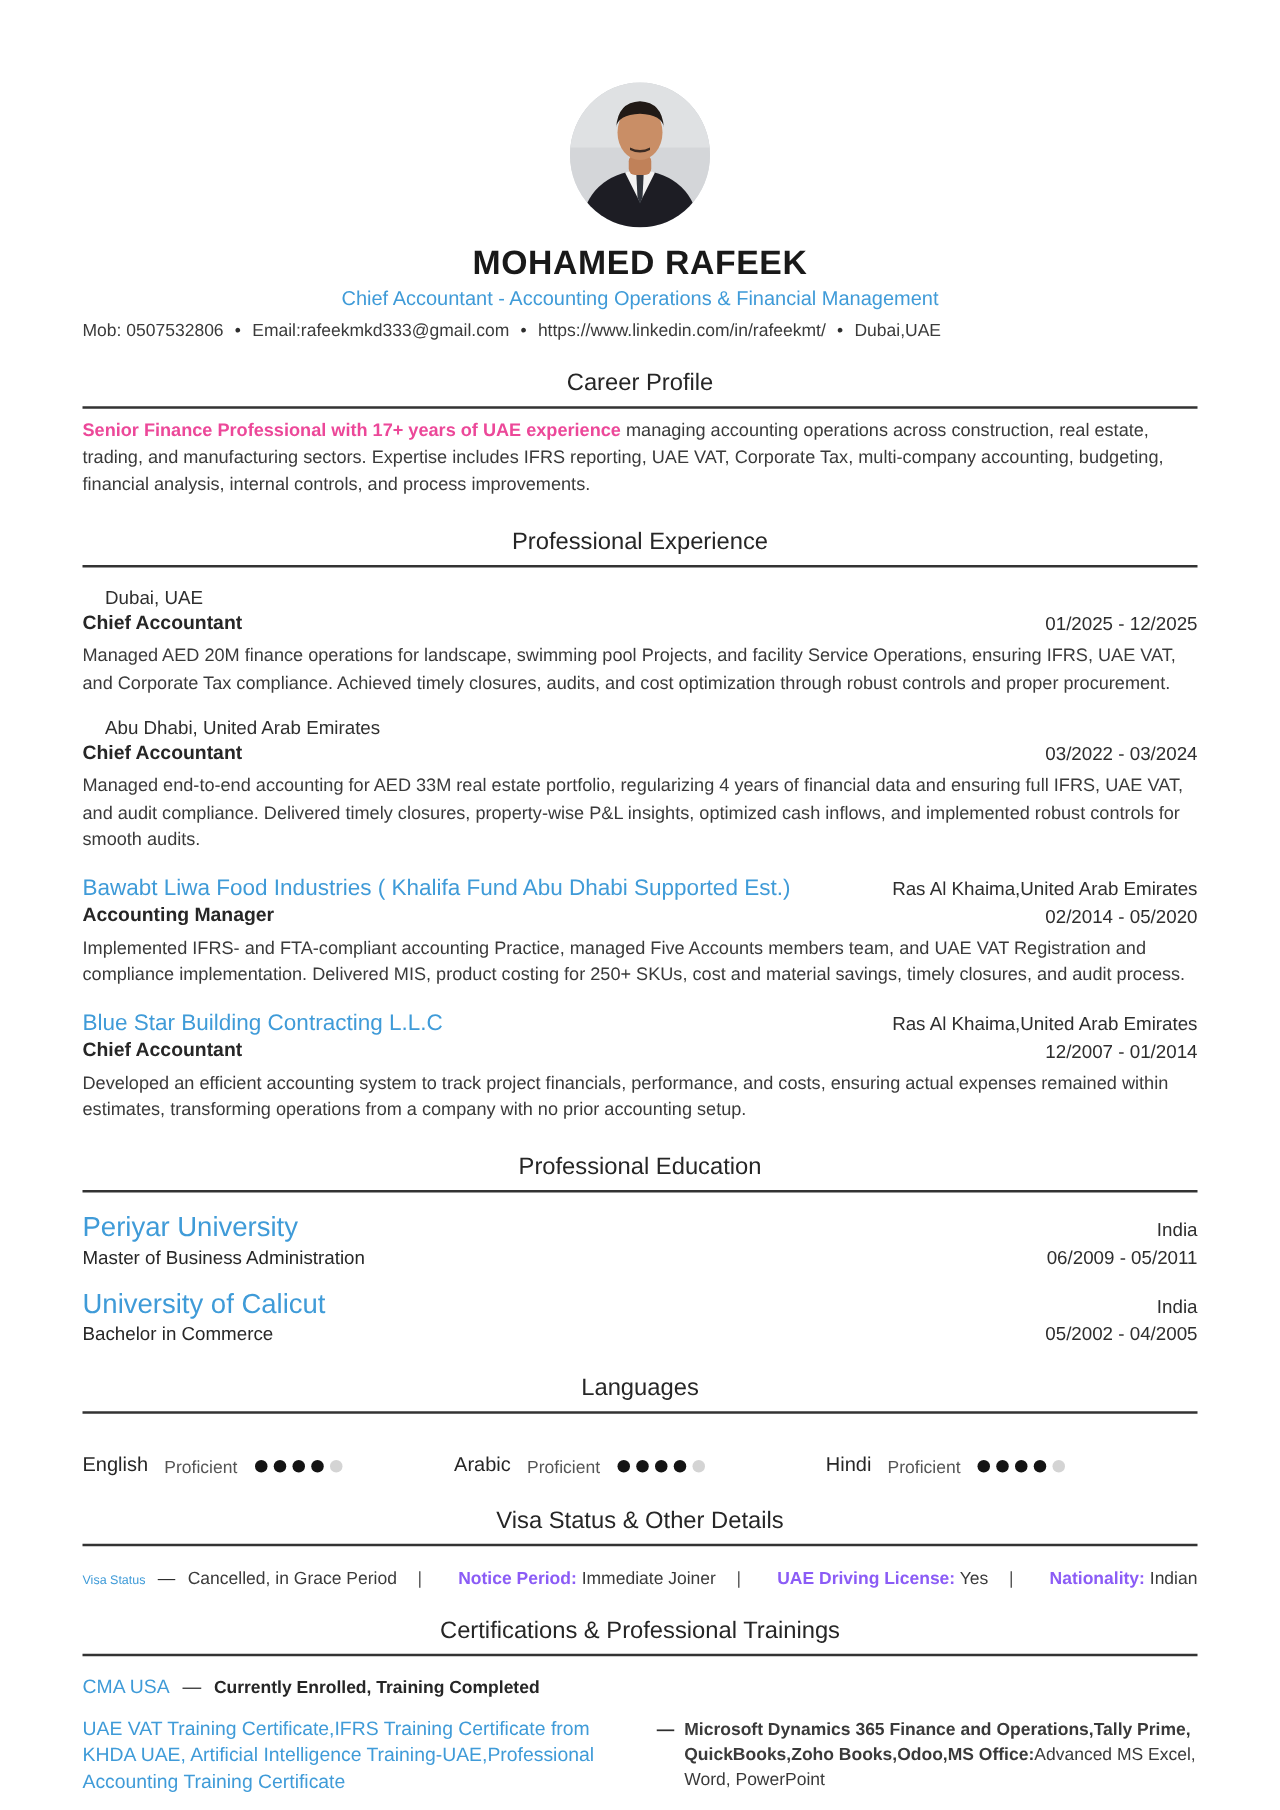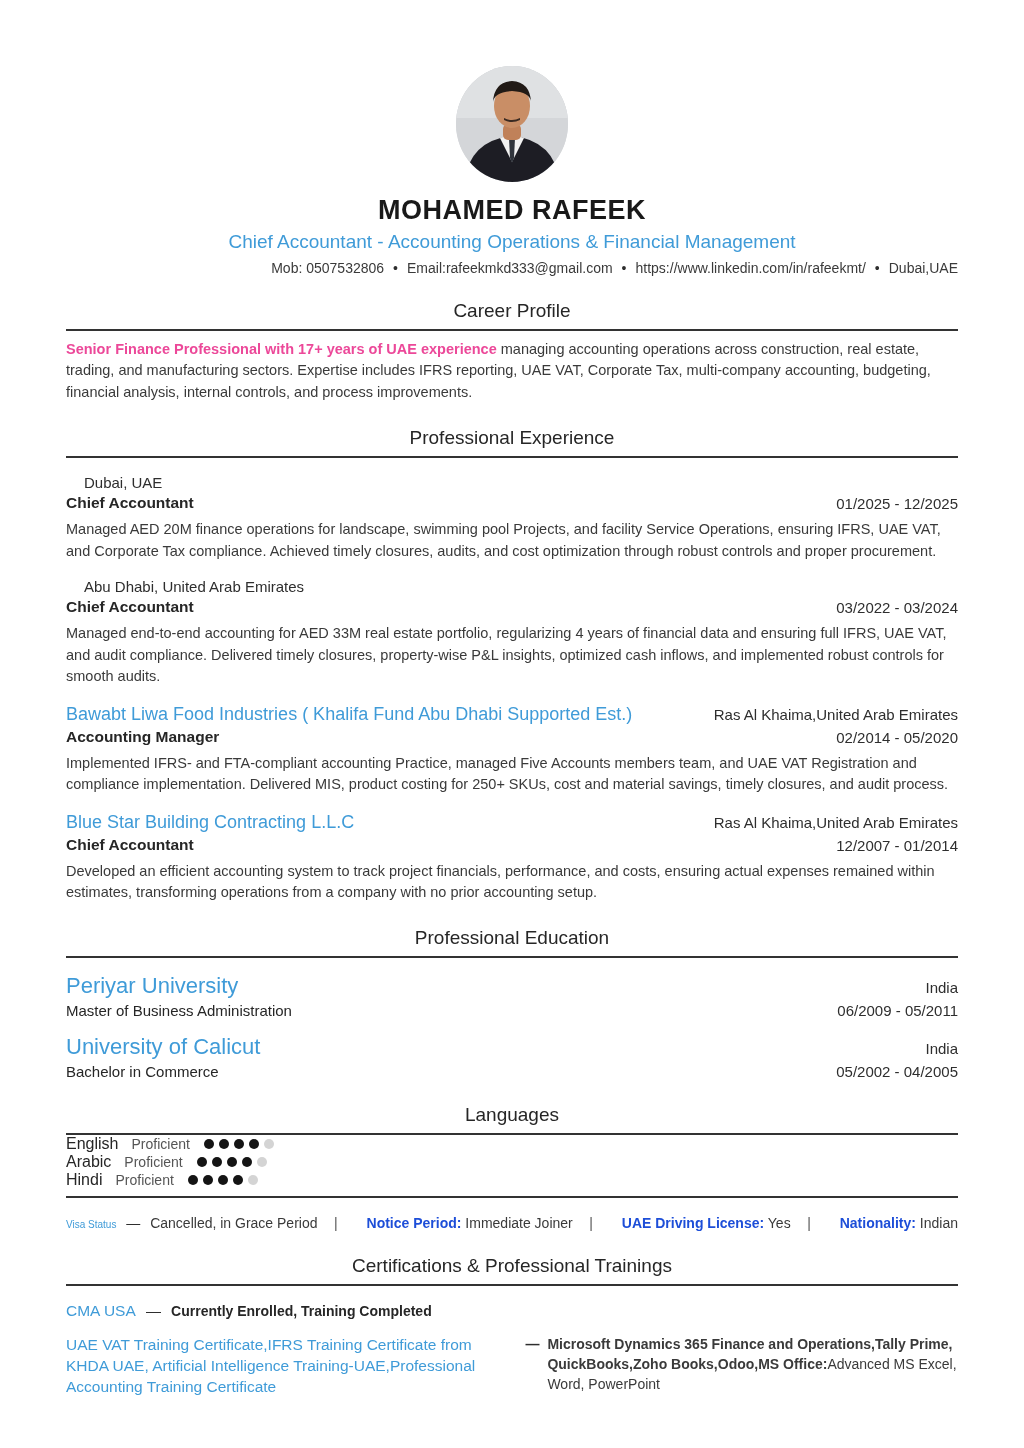--- a/index.html
+++ b/index.html
@@ -24,26 +24,26 @@
   .name {
     text-align: center;
     font-size: 27px;
     font-weight: bold;
     letter-spacing: 0.5px;
     color: #191919;
     margin-top: 13px;
   }
   .job-title {
     text-align: center;
-    font-size: 19px;
+    font-size: 16px;
     color: #3f9bd8;
     margin-top: 5px;
   }
   .contact-line {
-    text-align: right;
+    text-align: left;
     font-size: 14px;
     color: #3a3a3a;
     margin-top: 7px;
   }
   .contact-line .sep { margin: 0 9px; color: #2e2e2e; }
 
   
   .section-head {
     text-align: center;
     font-size: 19px;
@@ -72,36 +72,36 @@
   .role-row { display: flex; justify-content: space-between; align-items: flex-end; margin-top: 3px; }
   .role { font-size: 15.5px; font-weight: bold; color: #262626; }
   .dates { font-size: 15px; color: #2e2e2e; white-space: nowrap; }
   .entry .body-text { margin-top: 7px; }
 
   .edu-entry { margin-top: 15px; }
   .edu-name { font-size: 22px; color: #3f9bd8; }
   .edu-degree { font-size: 15px; font-weight: 500; color: #262626; }
 
   
-  .lang-row { display: flex; margin-top: 0; flex-direction: column; }
+  .lang-row { display: flex; margin-top: 33px; }
   .lang-item { width: 33.33%; display: flex; align-items: center; }
   .lang-name { font-size: 16px; color: #262626; }
   .lang-level { font-size: 14px; color: #555555; margin-left: 13px; }
   .dots { display: inline-flex; align-items: center; margin-left: 14px; gap: 5px; }
   .dot { width: 10px; height: 10px; border-radius: 50%; display: inline-block; }
   .dot.filled { background: #141414; }
   .dot.empty { background: #d4d4d4; }
 
   
   .detail-row { display: flex; justify-content: space-between; align-items: baseline; margin-top: 17px; font-size: 14px; }
   .visa-label { font-size: 10px; color: #3f9bd8; }
   .dash { margin: 0 6px; color: #2e2e2e; }
   .detail-val { color: #3a3a3a; }
   .pipe { color: #555; margin-right: 5px; }
-  .detail-label { font-weight: bold; color: #1d4ed8; padding-left: 20px; }
+  .detail-label { font-weight: bold; color: #8b5cf6; padding-left: 20px; }
 
   
   .cma-line { margin-top: 16px; font-size: 15px; }
   .cma-name { font-size: 15.5px; color: #3f9bd8; }
   .cma-value { font-weight: bold; font-size: 14px; color: #262626; }
   .cert-cols { display: flex; justify-content: space-between; margin-top: 15px; }
   .cert-left { width: 47%; font-size: 15.5px; line-height: 1.35; color: #3f9bd8; }
   .cert-right { width: 48.5%; display: flex; font-size: 14px; line-height: 1.4; }
   .cert-right .dash { flex: 0 0 auto; margin: 0 8px 0 0; }
   .cert-right-text { color: #3a3a3a; }
@@ -244,20 +244,21 @@
       <span class="dots">
           <span class="dot filled"></span>
           <span class="dot filled"></span>
           <span class="dot filled"></span>
           <span class="dot filled"></span>
           <span class="dot empty"></span>
         </span>
     </div>
   </div>
 
+  <div class="section-head">Visa Status &amp; Other Details</div>
   <hr class="rule">
 
   <div class="detail-row">
     <div>
       <span class="visa-label">Visa Status</span>
       <span class="dash">—</span>
       <span class="detail-val">Cancelled, in Grace Period</span>
     </div>
     <div>
       <span class="pipe">|</span>

